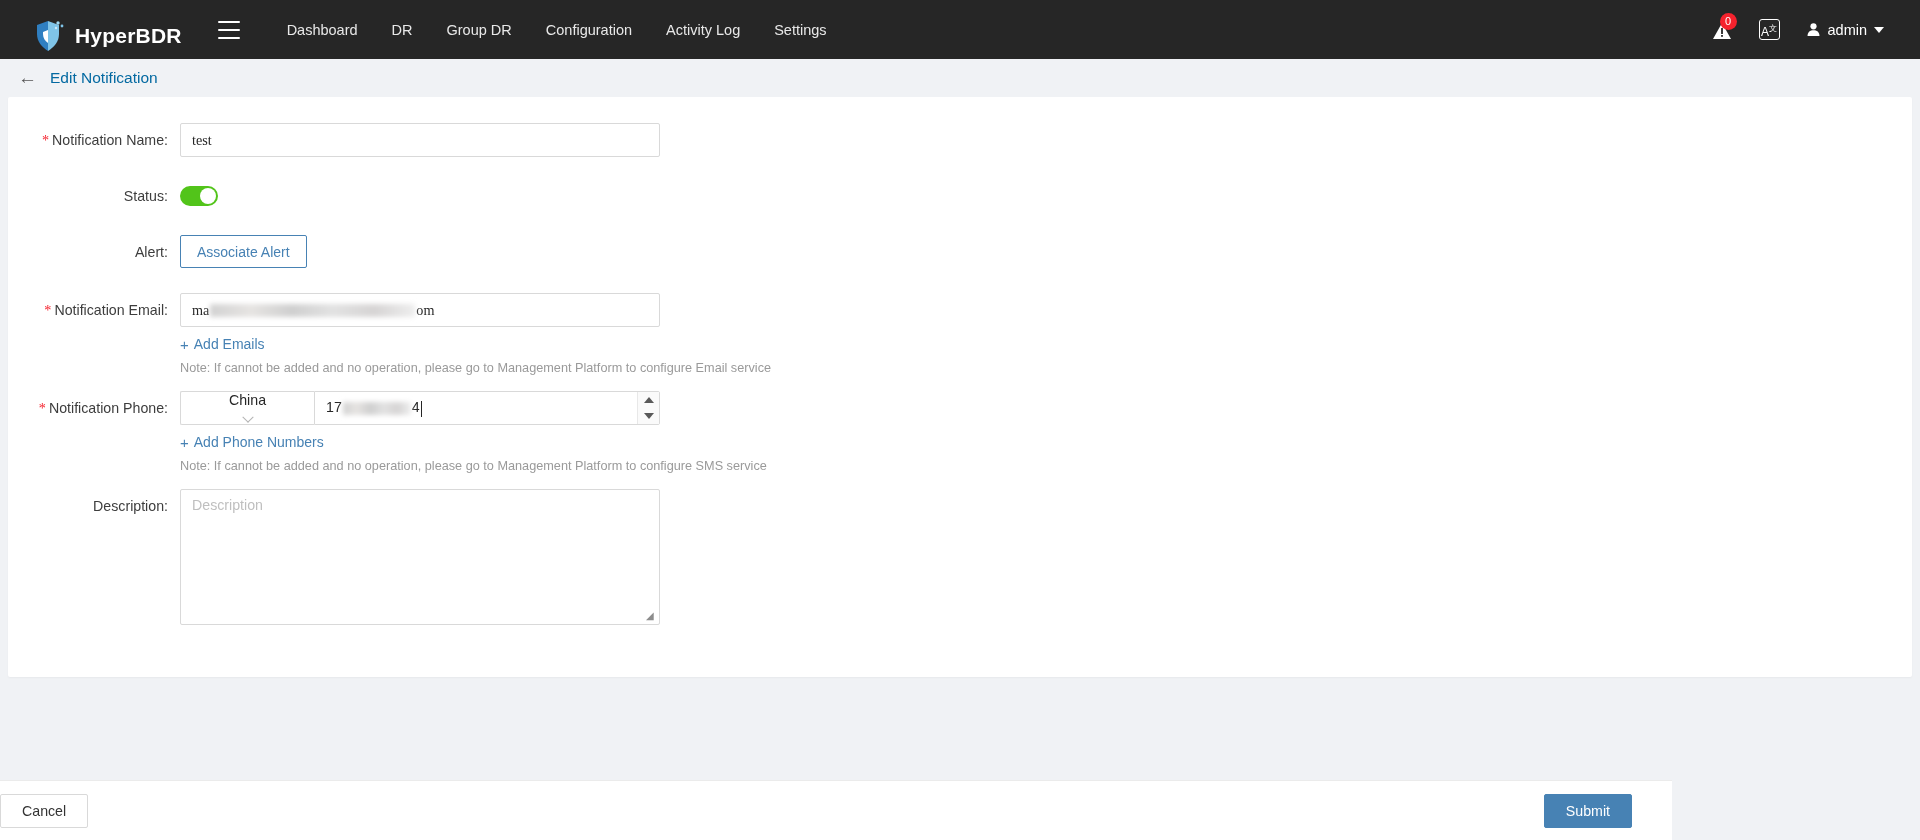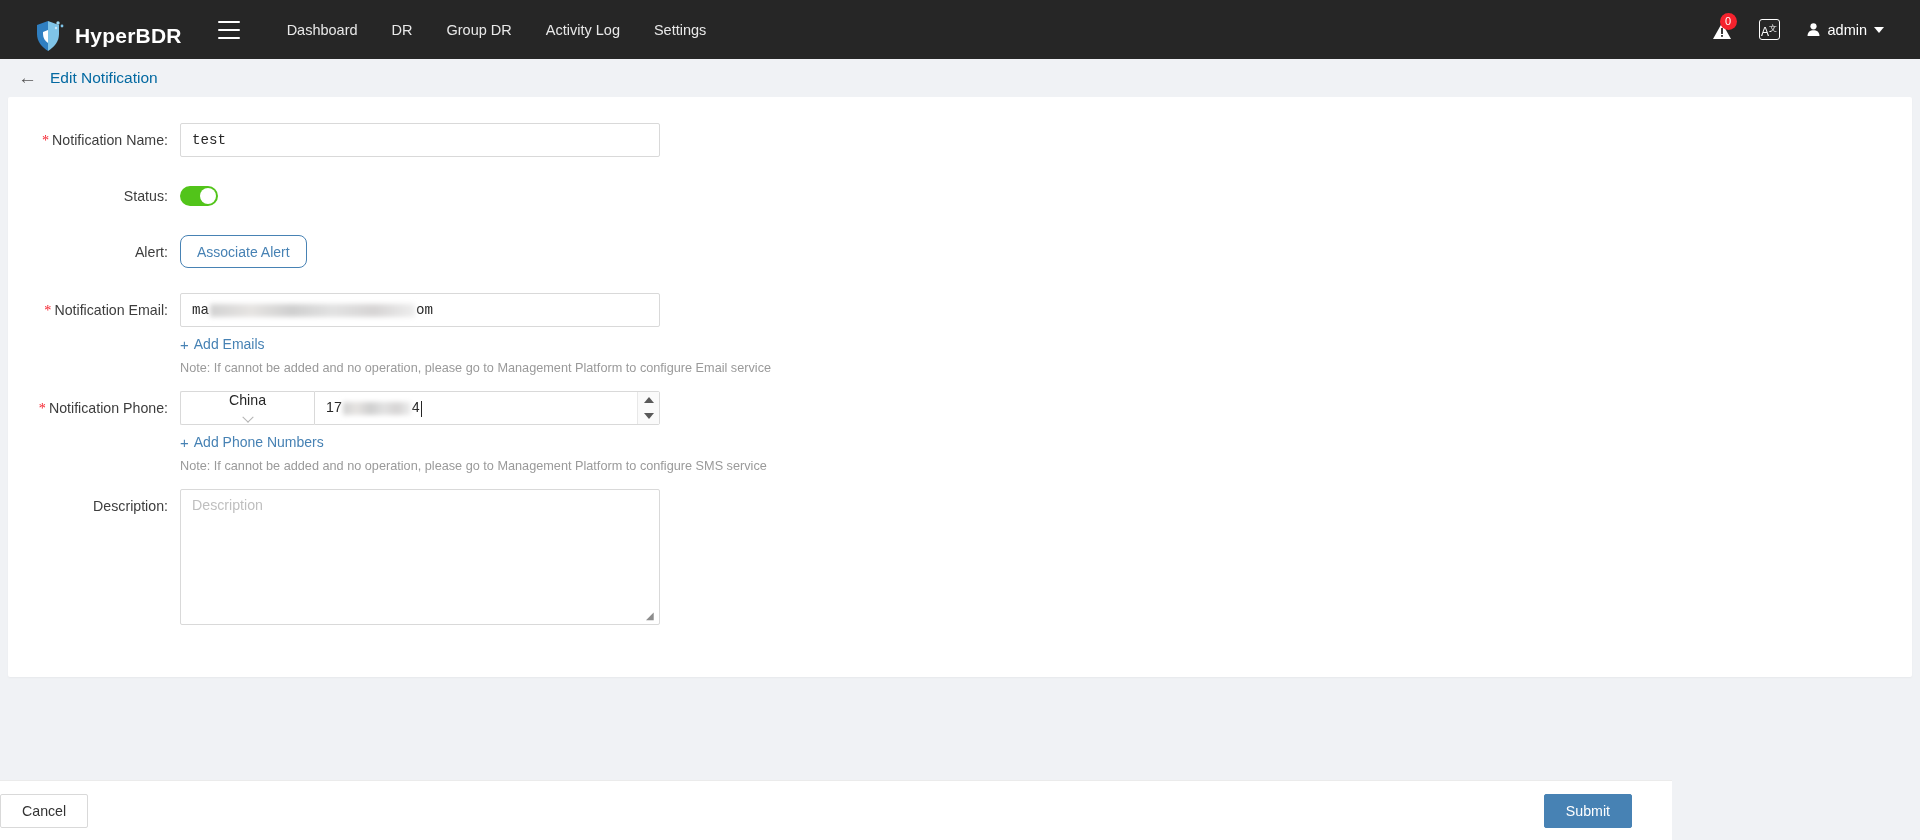--- a/index.html
+++ b/index.html
@@ -103,40 +103,40 @@
   }
   .req { color: #f5222d; margin-right: 3px; font-family: "Liberation Serif", serif; }
 
   .field-area { display: flex; flex-direction: column; }
 
   .input-text {
     width: 480px; height: 34px;
     border: 1px solid #d9d9d9; border-radius: 2px;
     background: #fff; padding: 0 11px;
     font-size: 14.2px; color: #262626;
-    font-family: Liberation Mono, monospace;
+    font-family: Liberation Serif, serif;
     display: flex; align-items: center;
   }
 
   
   .toggle {
     width: 38px; height: 20px; border-radius: 10px;
     background: #52c41a; position: relative; cursor: pointer;
     margin-top: 7px;
   }
   .toggle .knob {
     position: absolute; top: 2px; right: 2px;
     width: 16px; height: 16px; border-radius: 50%;
     background: #ffffff;
   }
 
   
   .btn-outline {
     height: 33px; padding: 0 16px;
-    border: 1px solid #4782b4; border-radius: 8px;
+    border: 1px solid #4782b4; border-radius: 2px;
     background: #ffffff; color: #4782b4;
     font-size: 14px; cursor: pointer;
     font-family: "Liberation Sans", sans-serif;
     display: inline-flex; align-items: center;
   }
 
   
   .masked {
     display: inline-block;
     background: linear-gradient(90deg,#d2d2d2,#e6e4e2,#cfcfcf,#e2e2e2,#d6d4d4,#eeeeee);
@@ -250,20 +250,21 @@
   <div class="hamburger">
     <span></span>
       <span></span>
       <span></span>
   </div>
 
   <div class="nav-items">
     <div class="nav-item">Dashboard</div>
     <div class="nav-item">DR</div>
     <div class="nav-item">Group DR</div>
+    <div class="nav-item">Configuration</div>
     <div class="nav-item">Activity Log</div>
     <div class="nav-item">Settings</div>
   </div>
 
   <div class="nav-right">
     <div class="alarm-wrap">
       <svg width="22" height="22" viewBox="0 0 22 22">
         <path d="M11 4 L20 20 L2 20 Z" fill="#ffffff"></path>
         <rect x="10.1" y="9" width="1.8" height="6" fill="#262626"></rect>
         <rect x="10.1" y="16" width="1.8" height="1.8" fill="#262626"></rect>

